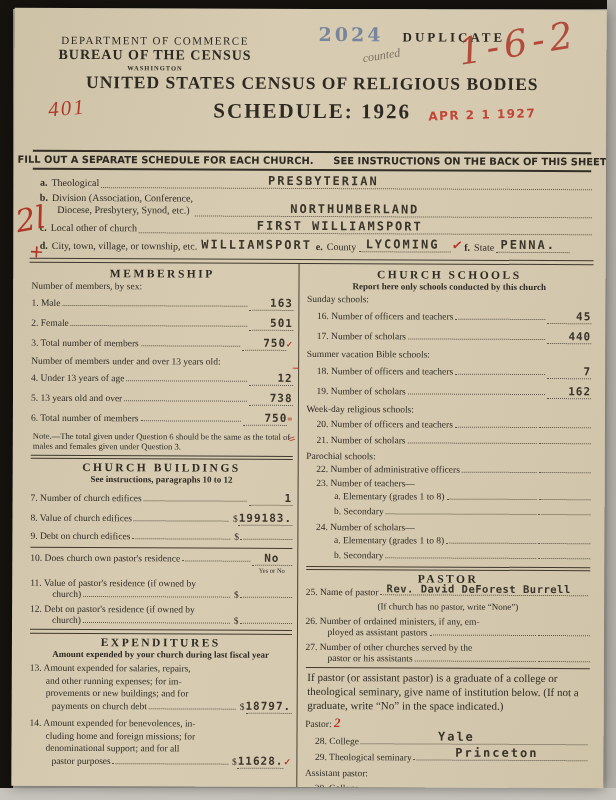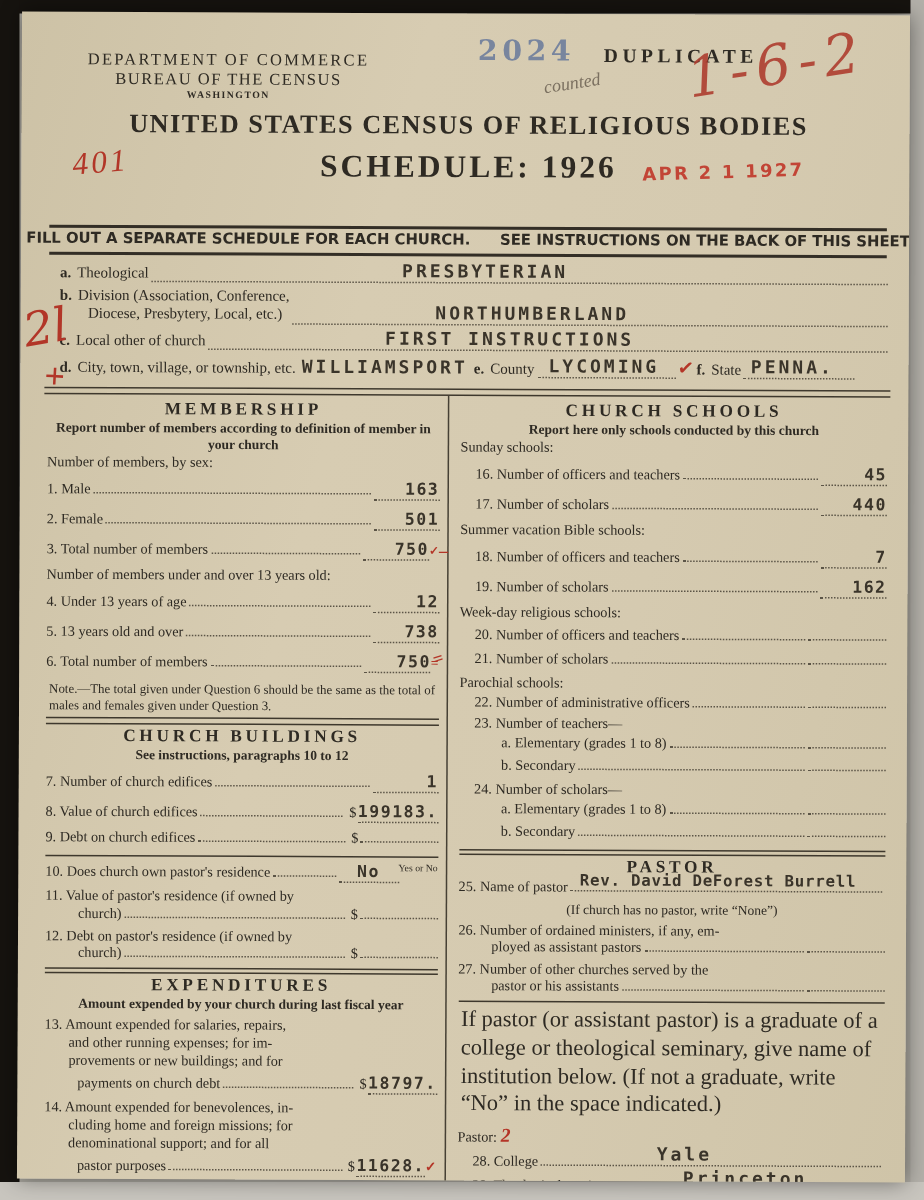--- a/index.html
+++ b/index.html
@@ -18,21 +18,21 @@
     background:linear-gradient(104deg,#cdc2a6 0%,#d7ccb2 35%,#d5cab0 65%,#cfc4a8 100%);
     box-shadow:0 0 14px rgba(0,0,0,.45);
     transform:rotate(.25deg);
     padding:6px 12px 0 16px;box-sizing:border-box;
     overflow:hidden;
   }
   
   .hdr{position:relative;height:136px;}
   .dept{position:absolute;left:28px;top:20px;text-align:center;}
   .dept .l1{font-weight:normal;font-size:11px;letter-spacing:1.5px;}
-  .dept .l2{font-weight:normal;font-size:11px;letter-spacing:1px;margin-top:1px;}
+  .dept .l2{font-weight:bold;font-size:14px;letter-spacing:1px;margin-top:1px;}
   .dept .l3{font-weight:bold;font-size:6.5px;letter-spacing:1px;margin-top:1px;}
   .stamp-serial{position:absolute;left:288px;top:8px;color:#68799b;font-weight:bold;font-size:19px;letter-spacing:3px;font-family:"DejaVu Serif",serif;opacity:.85;}
   .stamp-dup{position:absolute;left:372px;top:14px;font-weight:bold;font-size:13px;letter-spacing:3px;}
   .counted{position:absolute;left:332px;top:33px;font-style:italic;color:#7b7060;font-size:12px;transform:rotate(-9deg);}
   .red-code{position:absolute;right:16px;top:6px;color:#ad3a2c;font-size:37px;font-style:italic;letter-spacing:5px;transform:rotate(-9deg);font-family:"DejaVu Serif",serif;opacity:.88;}
   .folio{position:absolute;left:18px;top:82px;color:#b23628;font-size:21px;font-style:italic;transform:rotate(-5deg);letter-spacing:2px;}
   .main-title{position:absolute;left:0;right:0;top:58px;text-align:center;font-weight:bold;font-size:17.5px;letter-spacing:1px;}
   .schedule{position:absolute;left:0;right:0;top:84px;text-align:center;font-weight:bold;font-size:21px;letter-spacing:2px;}
   .date-stamp{position:absolute;right:58px;top:92px;color:#c13a2c;font-family:"DejaVu Sans",sans-serif;font-weight:bold;font-size:12px;letter-spacing:1.5px;transform:rotate(-2deg);opacity:.92;}
   .banner{border-top:2px solid #332e26;border-bottom:2.5px solid #332e26;padding:2px 0 3px;display:flex;justify-content:center;gap:20px;font-family:"DejaVu Sans",sans-serif;font-weight:bold;font-size:10px;letter-spacing:0;white-space:nowrap;transform:scaleX(.99);}
@@ -59,21 +59,21 @@
   .grp{font-size:9.5px;margin:2px 0 1px;}
   .qrow{display:flex;align-items:baseline;font-size:9.5px;margin:3px 0 4px;}
   .qrow.sp{margin:5px 0 6px;}
   .qlabel{white-space:nowrap;}
   .lead{flex:1;border-bottom:1.3px dotted #5c5547;margin:0 2px;min-width:8px;position:relative;}
   .qval{font-family:"DejaVu Sans Mono",monospace;font-weight:bold;color:#3a342a;font-size:11px;letter-spacing:1px;border-bottom:1.3px dotted #5c5547;min-width:44px;text-align:right;white-space:nowrap;}
   .qval.blank{min-width:52px;}
   .dollar{font-size:9.5px;margin:0 1px 0 2px;}
   .wrap-label{font-size:9.5px;line-height:1.3;padding-left:16px;text-indent:-16px;white-space:pre-line;}
   .note{font-size:8.6px;line-height:1.25;margin:2px 2px 3px;}
-  .vstack{display:flex;flex-direction:row;}
+  .vstack{display:flex;flex-direction:column;align-items:center;}
   .vcap{font-size:6.5px;margin-top:1px;}
   .sub-ind{padding-left:22px;}
   .m-red{position:absolute;color:#b43527;font-weight:bold;}
   
   .scrawl{position:absolute;left:2px;top:196px;color:#b23628;font-size:31px;font-style:italic;transform:rotate(-10deg);font-family:"DejaVu Serif",serif;line-height:1;}
   .scrawl-plus{position:absolute;left:16px;top:232px;color:#b23628;font-size:24px;font-weight:bold;transform:rotate(3deg);line-height:1;}
 </style>
 </head>
 <body>
 
@@ -112,31 +112,31 @@
     <div class="frow">
       <span class="flet">a.</span>
       <span class="flabel">Theological</span>
       <span class="fill">
           <span class="tv" style="left:34%">PRESBYTERIAN</span>
         </span>
     </div>
     <div class="frow">
       <span class="two-line">
         <span class="flet">b.</span><span>Division (Association, Conference,</span><br>
-        <span class="indent2">Diocese, Presbytery, Local, etc.)</span>
+        <span class="indent2">Diocese, Presbytery, Synod, etc.)</span>
       </span>
       <span class="fill">
           <span class="tv" style="left:24%">NORTHUMBERLAND</span>
         </span>
     </div>
     <div class="frow">
       <span class="flet">c.</span>
       <span class="flabel">Local other of church</span>
       <span class="fill">
-          <span class="tv" style="left:26%">FIRST INSTRUCTIONS</span>
+          <span class="tv" style="left:26%">FIRST WILLIAMSPORT</span>
         </span>
     </div>
     <div class="frow">
       <span class="flet">d.</span>
       <span class="flabel">City, town, village, or township, etc.</span>
       <span class="tv" style="margin:0 4px">WILLIAMSPORT</span>
       <span class="flet">e.</span>
       <span class="flabel">County</span>
       <span class="fill" style="max-width:92px">
           <span class="tv" style="left:8%">LYCOMING</span>
@@ -149,21 +149,20 @@
         </span>
     </div>
   </div>
 
   <div class="dbl"></div>
 
   <div class="columns">
 
     <div class="colL">
       <div class="sec-title">MEMBERSHIP</div>
-      <div class="sec-desc">Report number of members according to definition of member in your church</div>
       <div class="grp">Number of members, by sex:</div>
 
       <div class="qrow sp">
         <span class="qlabel">1. Male</span>
         <span class="lead"></span>
         <span class="qval">163</span>
       </div>
       <div class="qrow sp">
         <span class="qlabel">2. Female</span>
         <span class="lead"></span>
@@ -361,21 +360,21 @@
       </div>
       <div>
         <div class="wrap-label">27. Number of other churches served by the</div>
         <div class="qrow" style="margin-top:0">
           <span class="qlabel sub-ind">pastor or his assistants</span>
           <span class="lead"></span>
           <span class="qval blank"></span>
         </div>
       </div>
       <div class="sgl"></div>
-      <div class="note" style="font-size:15px">If pastor (or assistant pastor) is a graduate of a college or theological seminary, give name of institution below.  (If not a graduate, write “No” in the space indicated.)</div>
+      <div class="note" style="font-size:11px">If pastor (or assistant pastor) is a graduate of a college or theological seminary, give name of institution below.  (If not a graduate, write “No” in the space indicated.)</div>
       <div class="grp">
         <span>Pastor:</span>
         <span class="redchk" style="font-style:italic;font-size:13px">2</span>
       </div>
       <div class="qrow sp" style="padding-left:10px">
         <span class="qlabel">28. College</span>
         <span class="lead">
             <span class="tv" style="position:absolute;bottom:0;left:34%">Yale</span>
           </span>
       </div>

